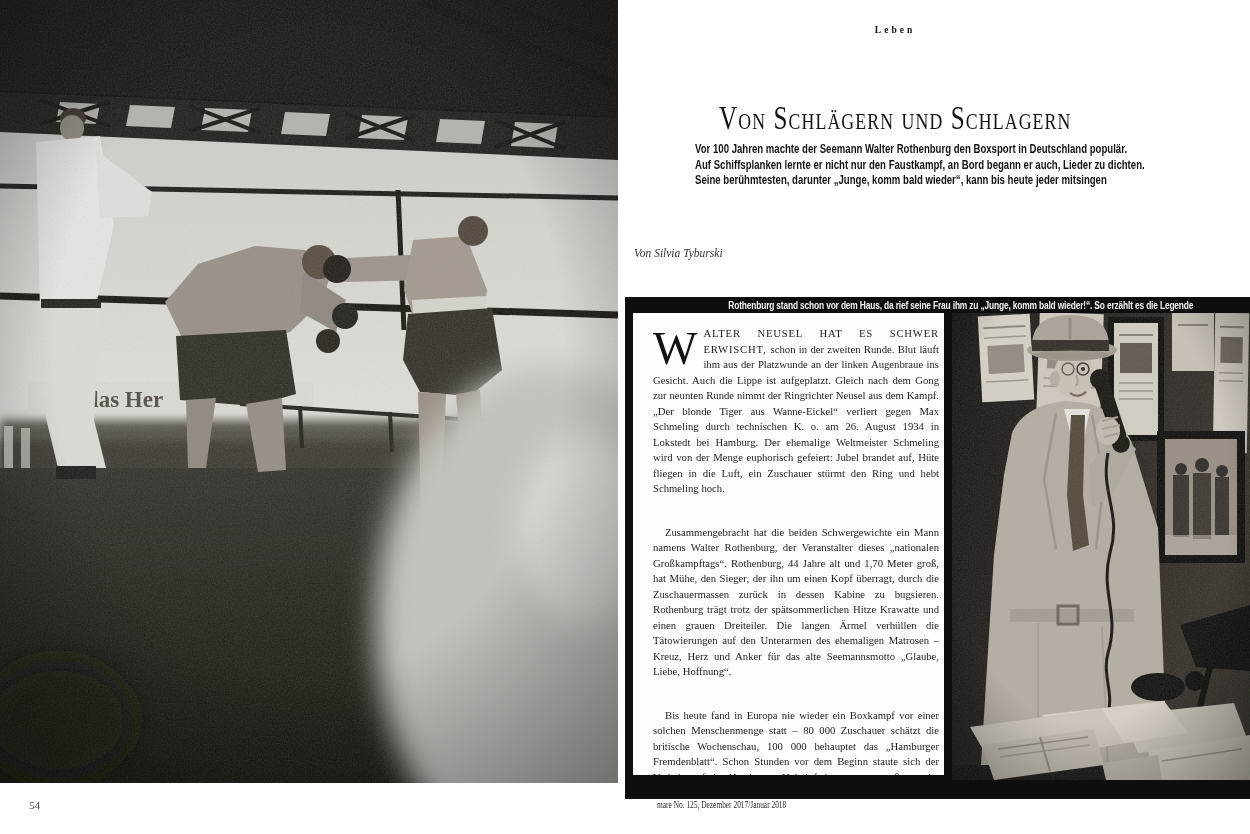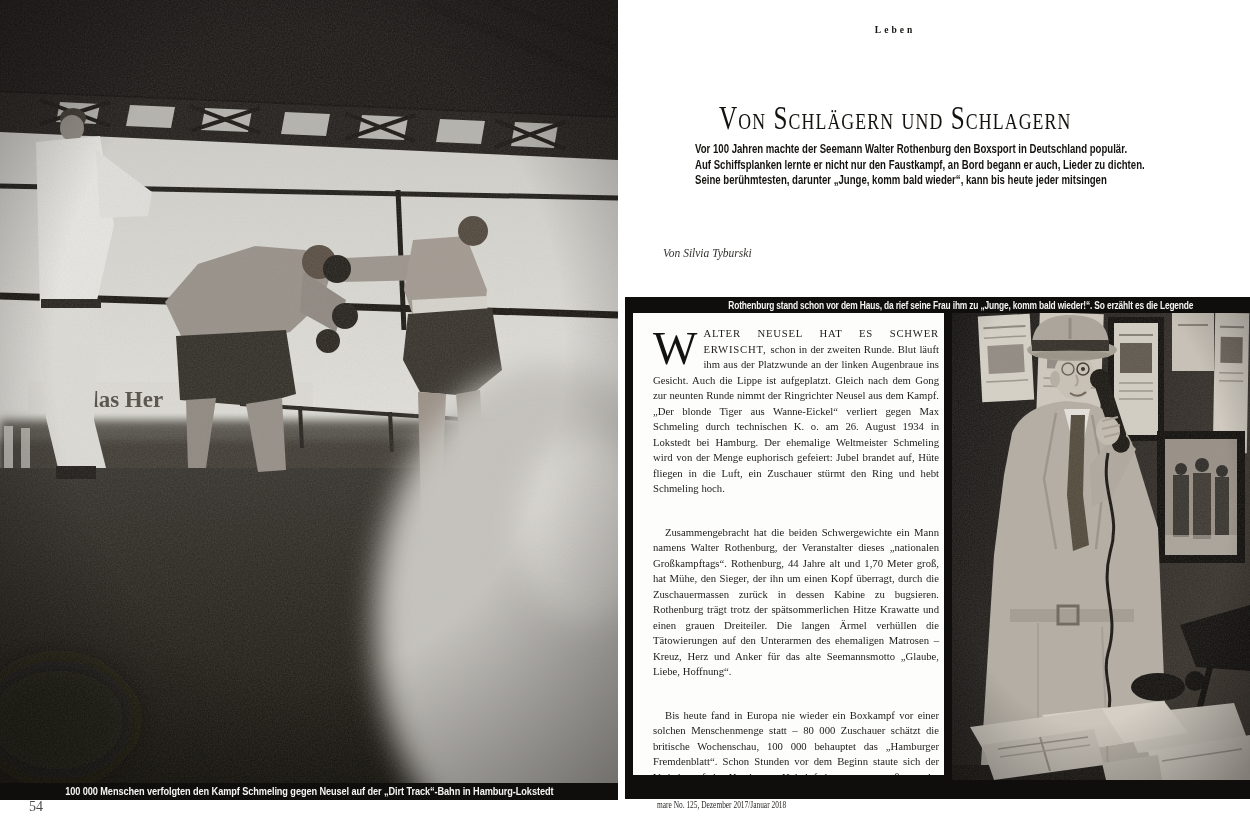--- a/index.html
+++ b/index.html
@@ -4,34 +4,34 @@
 <style>
   html,body{margin:0;padding:0;background:#b9b9b9;}
   #spread{position:relative;width:1250px;height:834px;background:#ffffff;overflow:hidden;
           font-family:"Liberation Serif",serif;color:#1e1c19;margin:0 auto;}
   
   #left-photo{position:absolute;left:0;top:0;width:618px;height:783px;background:#1a1815;}
   .caption-bar{position:absolute;background:#0f0e0c;color:#f5f4f1;display:flex;align-items:center;justify-content:center;
                font-family:"Liberation Sans",sans-serif;font-weight:bold;}
   #left-caption{left:0;top:783px;width:618px;height:17px;}
   #left-caption .cap-txt{font-size:10px;letter-spacing:-0.1px;white-space:nowrap;transform:scaleX(0.92);transform-origin:center;}
-  .pagenum{position:absolute;font-size:14px;color:#4b4a47;font-family:"Liberation Serif",serif;}
+  .pagenum{position:absolute;font-size:11px;color:#4b4a47;font-family:"Liberation Serif",serif;}
   #pagenum-left{left:29px;top:799px;}
   #pagenum-right{left:1186px;top:799px;margin-top:35px;}
   
   #section-label{position:absolute;left:645px;top:25px;width:500px;text-align:center;
                  font-size:9.5px;font-weight:bold;letter-spacing:3px;color:#171512;}
   #headline{position:absolute;left:645px;top:99px;width:500px;text-align:center;white-space:nowrap;}
   #headline .hl{display:inline-block;font-variant:small-caps;font-size:34px;letter-spacing:1.5px;
                 transform:scaleX(0.74);transform-origin:center;color:#14120f;}
   #subtitle{position:absolute;left:645px;top:142px;width:500px;text-align:center;
             font-family:"Liberation Sans",sans-serif;font-weight:bold;font-size:12px;line-height:15.5px;
             transform:scaleX(0.80);transform-origin:center;color:#151310;}
   #subtitle div{white-space:nowrap;}
-  #byline{position:absolute;left:663px;top:247px;font-style:italic;font-size:11.5px;color:#33312e;}
+  #byline{position:absolute;left:634px;top:247px;font-style:italic;font-size:11.5px;color:#33312e;}
   
   #right-frame{position:absolute;left:625px;top:297px;width:625px;height:502px;background:#0f0e0c;}
   #right-caption{left:0;top:0;width:625px;height:16px;padding-left:23px;}
   #right-caption .cap-txt{font-size:10px;letter-spacing:-0.2px;white-space:nowrap;transform:scaleX(0.84);transform-origin:center;}
   #text-panel{position:absolute;left:8px;top:16px;width:311px;height:462px;background:#fdfdfb;overflow:hidden;}
   #article-body{padding:13px 5px 0 20px;font-size:10.7px;line-height:15.5px;text-align:justify;color:#1f1d1a;}
   #article-body p{margin:0;}
   #article-body p + p{text-indent:12px;margin-top:28px;}
   .dropcap{float:left;font-size:47px;line-height:41px;padding:2px 6px 0 0;color:#14120f;}
   .leadin{letter-spacing:0.8px;}
@@ -158,23 +158,20 @@
       </g>
 
       <ellipse cx="550" cy="620" rx="175" ry="255" fill="#c6c4bf" filter="url(#blurBig)"></ellipse>
       <ellipse cx="585" cy="530" rx="65" ry="95" fill="#dddbd6" filter="url(#blurBig)"></ellipse>
       <ellipse cx="58" cy="720" rx="75" ry="60" fill="#17140f" filter="url(#blurBig)"></ellipse>
 
       <rect x="0" y="0" width="618" height="783" filter="url(#grain)"></rect>
       <rect x="0" y="0" width="618" height="783" fill="url(#vig)"></rect>
     </svg>
   </div>
-  <div id="left-caption" class="caption-bar">
-    <span class="cap-txt">100 000 Menschen verfolgten den Kampf Schmeling gegen Neusel auf der „Dirt Track“-Bahn in Hamburg-Lokstedt</span>
-  </div>
   <div id="pagenum-left" class="pagenum">54</div>
 
   <div id="headline">
     <span class="hl">Von Schlägern und Schlagern</span>
   </div>
 
   <div id="section-label">Leben</div>
 
   <div id="subtitle">
     <div>Vor 100 Jahren machte der Seemann Walter Rothenburg den Boxsport in Deutschland populär.</div>

